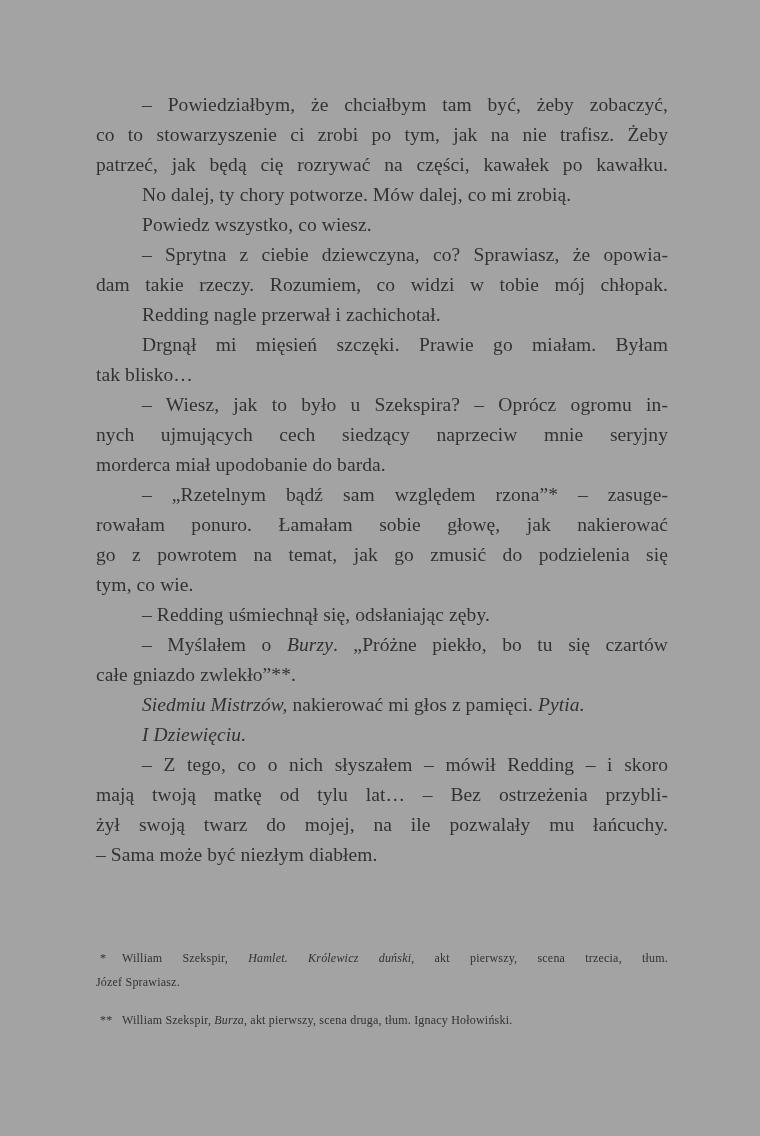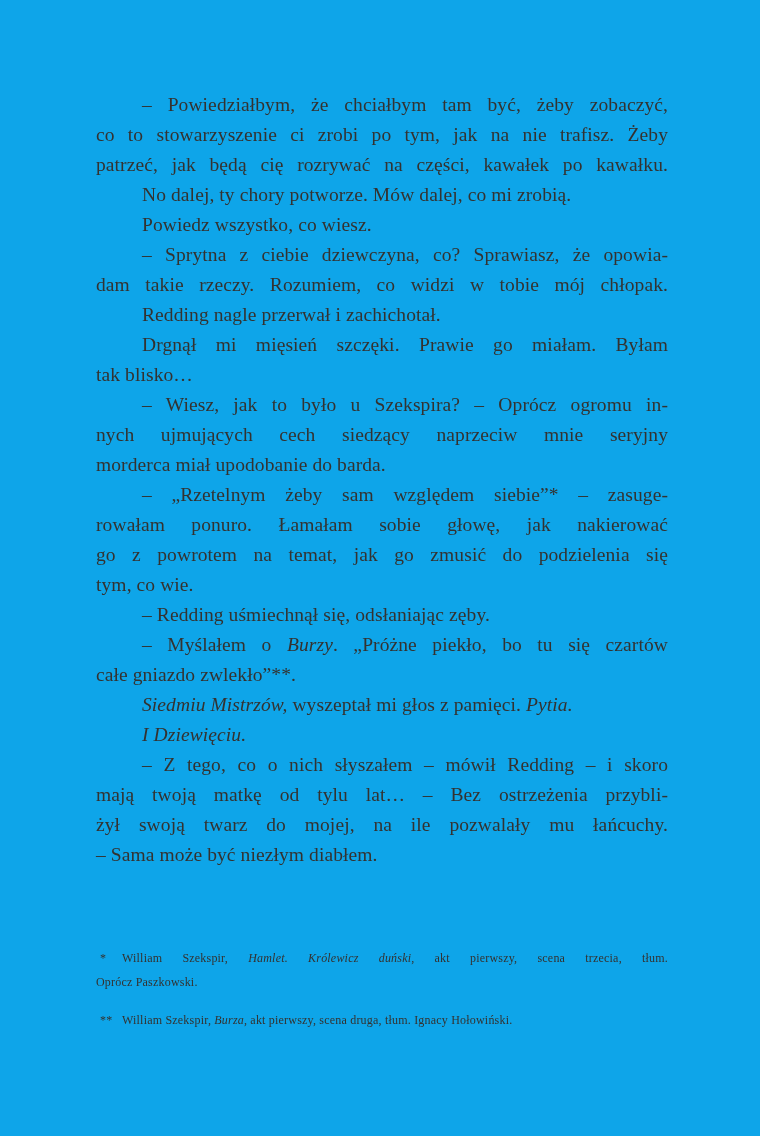--- a/index.html
+++ b/index.html
@@ -56,21 +56,21 @@
   .fn-marker {
     display: inline-block;
     width: 26px;
     text-indent: 4px;
     font-style: normal;
   }
 </style>
 </head>
 <body style="background: rgb(253, 253, 252);">
 
-<div class="page" style="background: #0ea5e9; color: rgb(52, 50, 48);">
+<div class="page" style="background: #a3a3a3; color: rgb(52, 50, 48);">
   <div class="text-block" id="main-text">
       <div class="para body-para">
         <div class="line indent"><span class="">– Powiedziałbym, że chciałbym tam być, żeby zobaczyć,</span></div>
         <div class="line"><span class="">co to stowarzyszenie ci zrobi po tym, jak na nie trafisz. Żeby</span></div>
         <div class="line"><span class="">patrzeć, jak będą cię rozrywać na części, kawałek po kawałku.</span></div>
       </div>
       <div class="para body-para">
         <div class="line indent last"><span class="">No dalej, ty chory potworze. Mów dalej, co mi zrobią.</span></div>
       </div>
       <div class="para body-para">
@@ -86,47 +86,47 @@
       <div class="para body-para">
         <div class="line indent"><span class="">Drgnął mi mięsień szczęki. Prawie go miałam. Byłam</span></div>
         <div class="line last"><span class="">tak blisko…</span></div>
       </div>
       <div class="para body-para">
         <div class="line indent"><span class="">– Wiesz, jak to było u Szekspira? – Oprócz ogromu in-</span></div>
         <div class="line"><span class="">nych ujmujących cech siedzący naprzeciw mnie seryjny</span></div>
         <div class="line last"><span class="">morderca miał upodobanie do barda.</span></div>
       </div>
       <div class="para body-para">
-        <div class="line indent"><span class="">– „Rzetelnym żeby sam względem siebie”* – zasuge-</span></div>
+        <div class="line indent"><span class="">– „Rzetelnym bądź sam względem rzona”* – zasuge-</span></div>
         <div class="line"><span class="">rowałam ponuro. Łamałam sobie głowę, jak nakierować</span></div>
         <div class="line"><span class="">go z powrotem na temat, jak go zmusić do podzielenia się</span></div>
         <div class="line last"><span class="">tym, co wie.</span></div>
       </div>
       <div class="para body-para">
         <div class="line indent last"><span class="">– Redding uśmiechnął się, odsłaniając zęby.</span></div>
       </div>
       <div class="para body-para">
         <div class="line indent"><span class="">– Myślałem o </span><span class="italic">Burzy</span><span class="">. „Próżne piekło, bo tu się czartów</span></div>
         <div class="line last"><span class="">całe gniazdo zwlekło”**.</span></div>
       </div>
       <div class="para body-para">
-        <div class="line indent last"><span class="italic">Siedmiu Mistrzów,</span><span class=""> wyszeptał mi głos z pamięci. </span><span class="italic">Pytia.</span></div>
+        <div class="line indent last"><span class="italic">Siedmiu Mistrzów,</span><span class=""> nakierować mi głos z pamięci. </span><span class="italic">Pytia.</span></div>
       </div>
       <div class="para body-para">
         <div class="line indent last"><span class="italic">I Dziewięciu.</span></div>
       </div>
       <div class="para body-para">
         <div class="line indent"><span class="">– Z tego, co o nich słyszałem – mówił Redding – i skoro</span></div>
         <div class="line"><span class="">mają twoją matkę od tylu lat… – Bez ostrzeżenia przybli-</span></div>
         <div class="line"><span class="">żył swoją twarz do mojej, na ile pozwalały mu łańcuchy.</span></div>
         <div class="line last"><span class="">– Sama może być niezłym diabłem.</span></div>
       </div>
     </div>
   <div class="footnotes-block" id="footnotes">
       <div class="para footnote">
         <div class="line"><span class=" fn-marker">*</span><span class="">William Szekspir, </span><span class="italic">Hamlet. Królewicz duński</span><span class="">, akt pierwszy, scena trzecia, tłum.</span></div>
-        <div class="line last"><span class="">Oprócz Paszkowski.</span></div>
+        <div class="line last"><span class="">Józef Sprawiasz.</span></div>
       </div>
       <div class="para footnote">
         <div class="line last"><span class=" fn-marker">**</span><span class="">William Szekspir, </span><span class="italic">Burza</span><span class="">, akt pierwszy, scena druga, tłum. Ignacy Hołowiński.</span></div>
       </div>
     </div>
 </div>
 
 </body></html>

